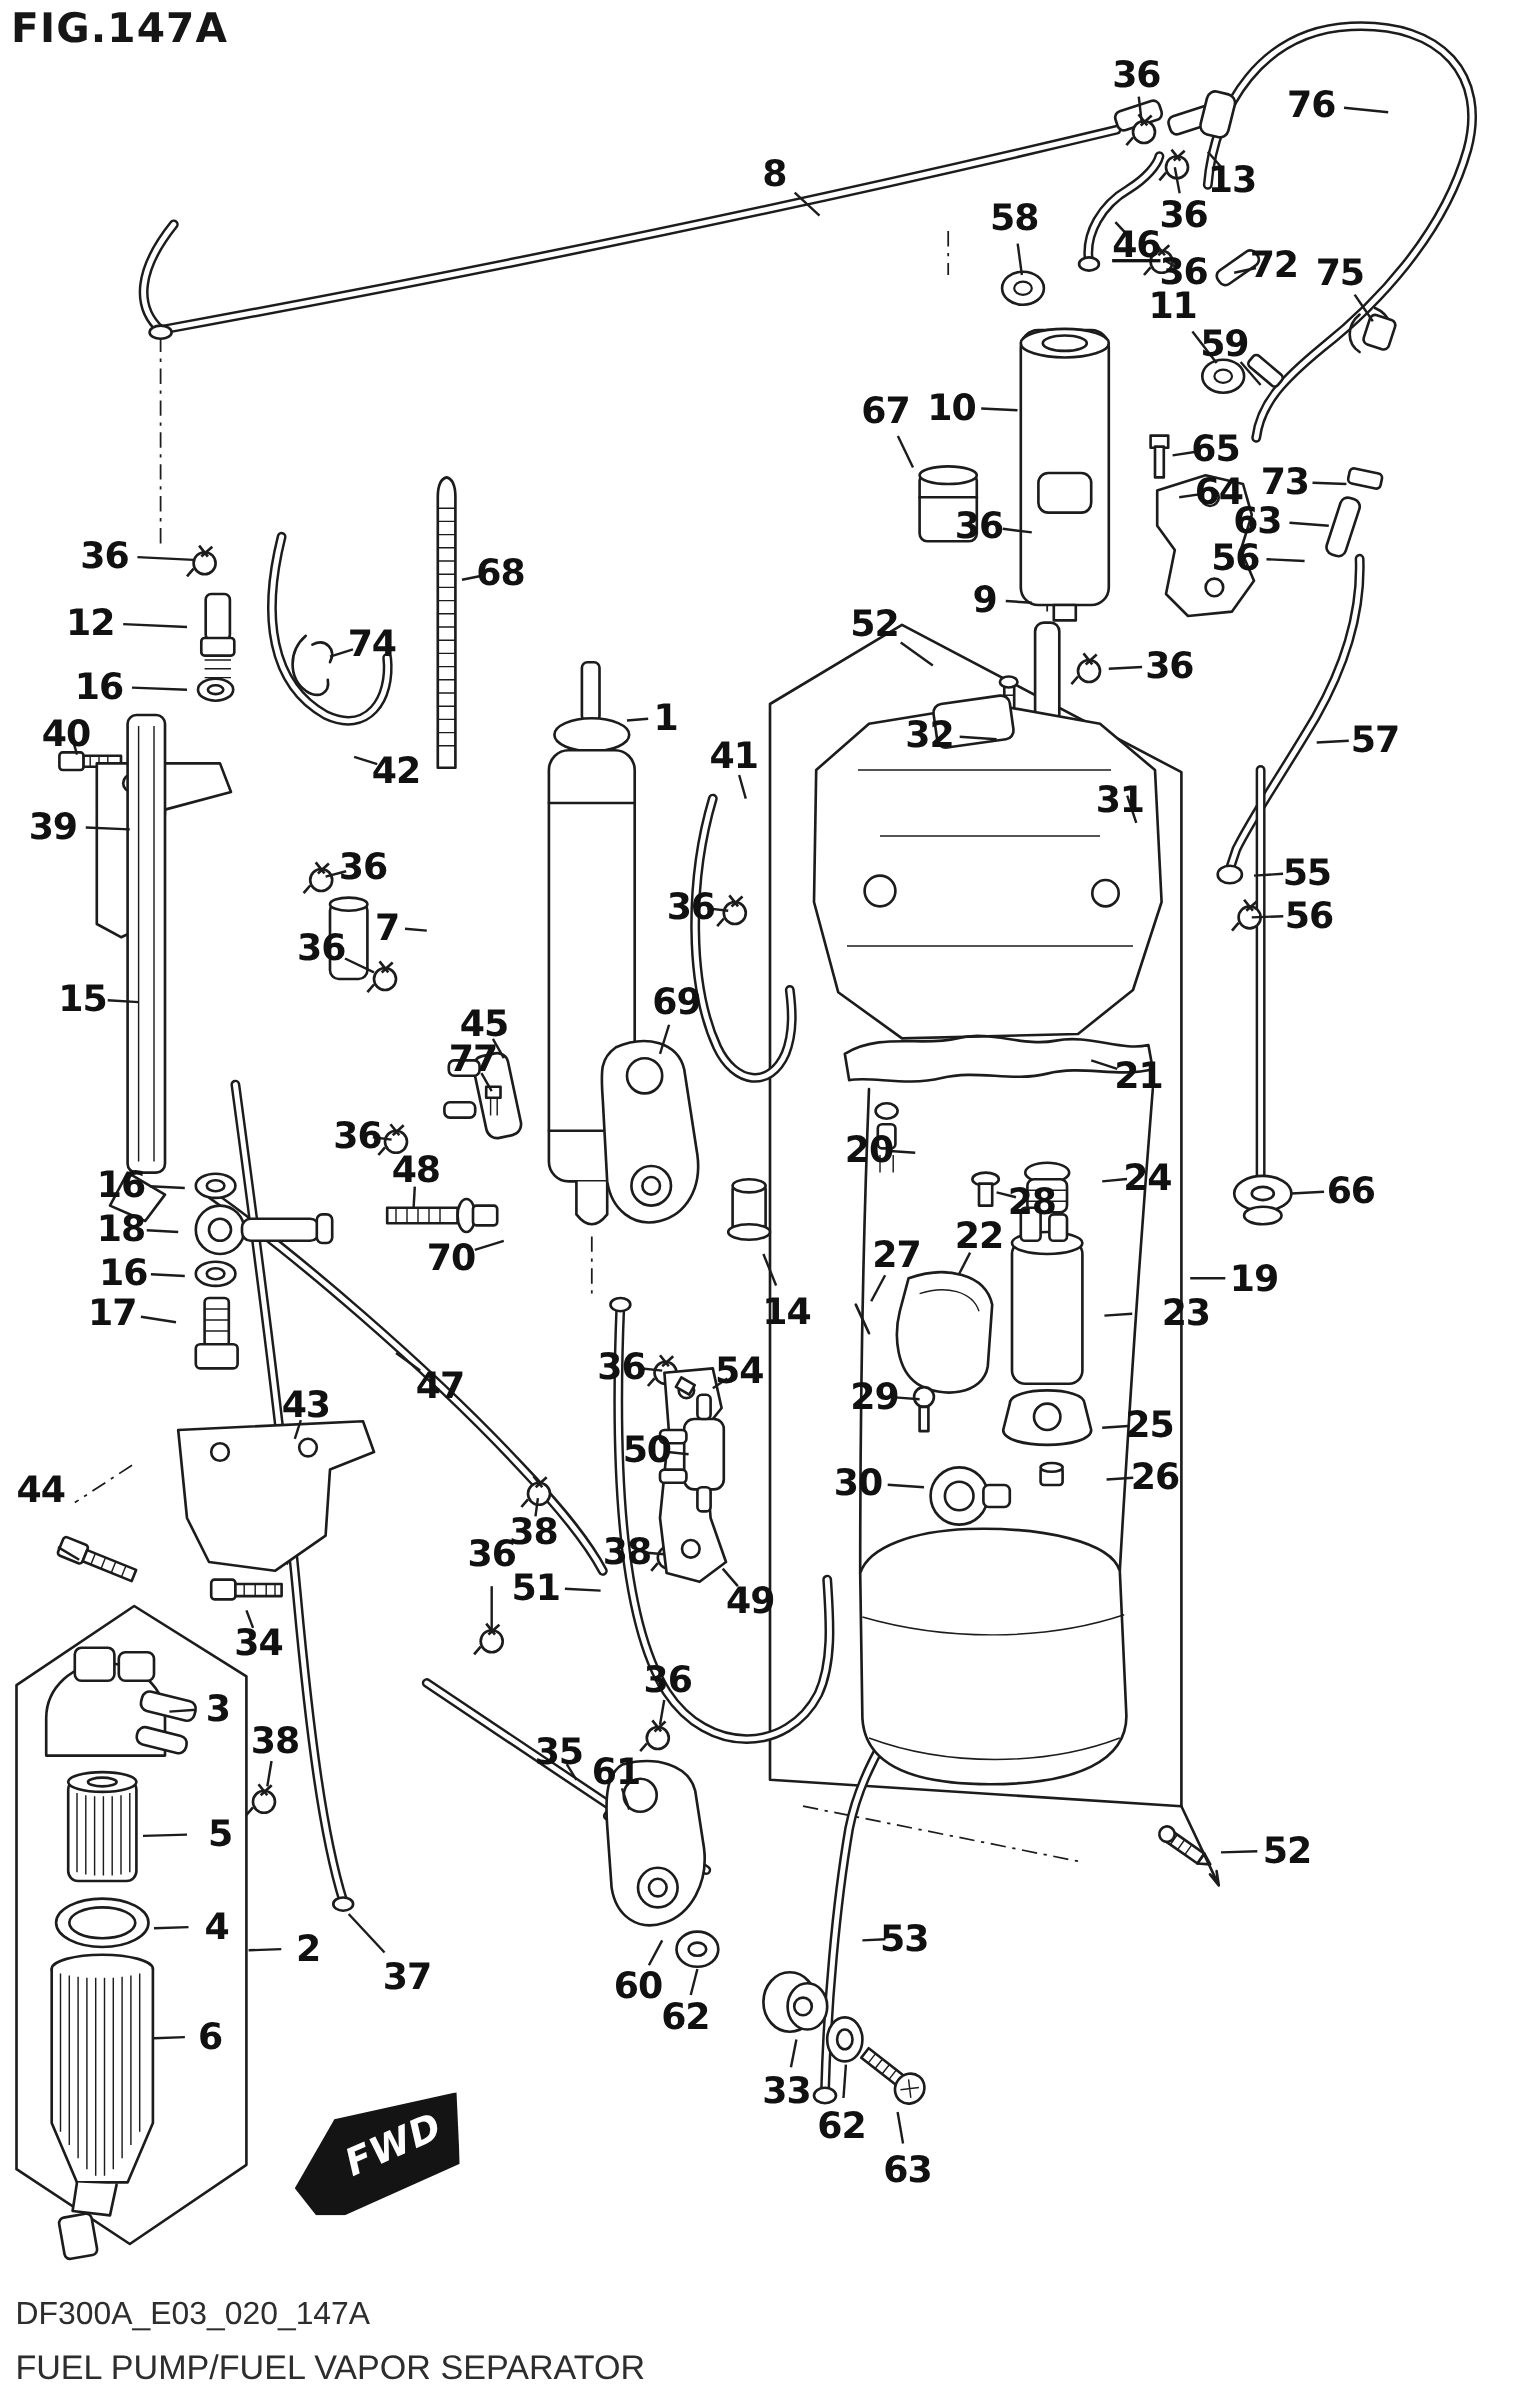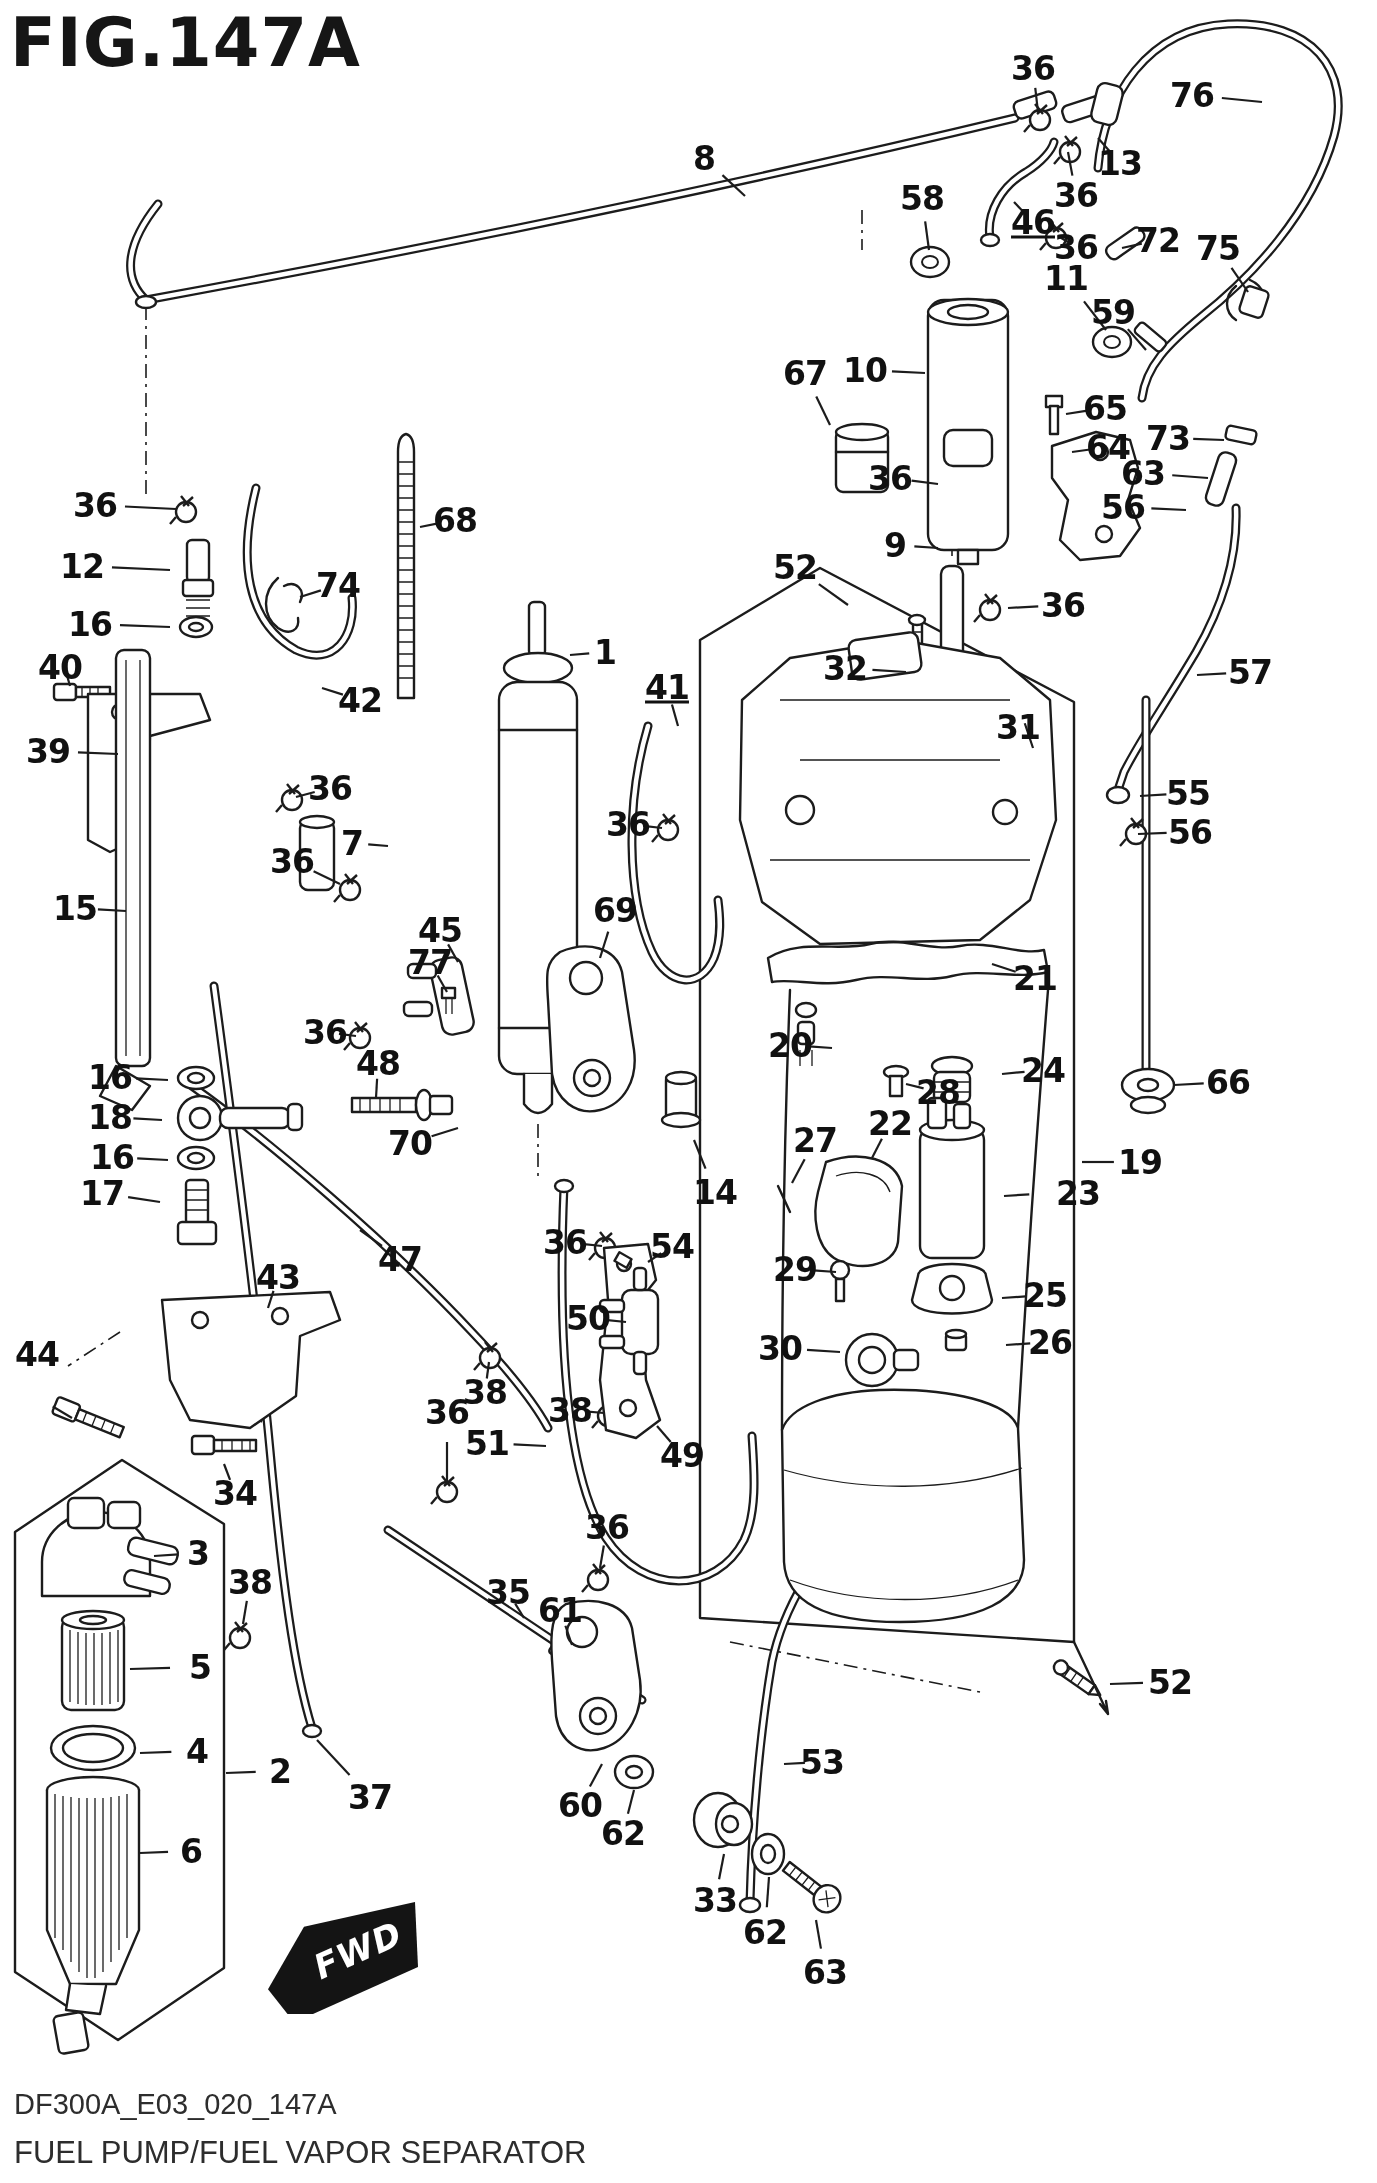--- a/index.html
+++ b/index.html
@@ -5,21 +5,21 @@
   html,body{margin:0;padding:0;background:#fff;}
   #page{position:relative;width:1377px;height:2183px;background:#fff;overflow:hidden;
         font-family:"DejaVu Sans","Liberation Sans",sans-serif;}
   #art{position:absolute;left:0;top:0;width:1377px;height:2183px;}
   .ln{stroke:#1c1c1c;stroke-width:2.4;fill:none;stroke-linecap:round;stroke-linejoin:round;}
   .fillw{fill:#fff;}
   .hose{stroke:#1c1c1c;stroke-width:9;fill:none;stroke-linecap:round;}
   .hosecore{stroke:#fff;stroke-width:4.5;fill:none;stroke-linecap:round;}
   .dash{stroke:#1c1c1c;stroke-width:1.6;fill:none;stroke-dasharray:14 6 3 6;}
   .thin{stroke:#1c1c1c;stroke-width:1.3;fill:none;}
-  #title{position:absolute;left:10px;top:4px;font-size:67px;font-weight:800;letter-spacing:1px;color:#161616;}
+  #title{position:absolute;left:10px;top:4px;font-size:37px;font-weight:800;letter-spacing:1px;color:#161616;}
   .pn{position:absolute;transform:translate(-50%,-50%);font-size:33px;font-weight:800;color:#111;
       letter-spacing:-1px;white-space:nowrap;line-height:1;}
   #footer{position:absolute;left:14px;top:2088px;color:#2d2d2d;}
   #fcode{font-size:29px;font-family:"Liberation Sans",sans-serif;letter-spacing:0px;}
   #fcaption{font-size:31px;margin-top:14px;font-family:"Liberation Sans",sans-serif;}
   #fwd{position:absolute;left:268px;top:1902px;width:150px;height:112px;}
   #fwd .flag{position:absolute;left:0;top:0;width:150px;height:112px;background:#141414;
       clip-path:polygon(0% 78%, 24% 22%, 98% 0%, 100% 58%, 30% 100%, 13% 100%);}
   #fwd .txt{position:absolute;left:44px;top:28px;color:#fff;font-size:34px;font-weight:800;font-style:italic;
       transform:rotate(-24deg);letter-spacing:1px;}
@@ -506,21 +506,21 @@
       <div class="pn" style="left: 82px; top: 566px;">12</div>
       <div class="pn" style="left: 95px; top: 505px;">36</div>
       <div class="pn" style="left: 90px; top: 624px;">16</div>
       <div class="pn" style="left: 60px; top: 667px;">40</div>
       <div class="pn" style="left: 48px; top: 751px;">39</div>
       <div class="pn" style="left: 75px; top: 908px;">15</div>
       <div class="pn" style="left: 455px; top: 520px;">68</div>
       <div class="pn" style="left: 338px; top: 585px;">74</div>
       <div class="pn" style="left: 360px; top: 700px;">42</div>
       <div class="pn" style="left: 605px; top: 652px;">1</div>
-      <div class="pn" style="left: 667px; top: 687px; text-decoration: underline;">41</div>
+      <div class="pn" style="left: 667px; top: 687px;">41</div>
       <div class="pn" style="left: 37px; top: 1354px; text-align: right;">44</div>
       <div class="pn" style="left: 235px; top: 1493px;">34</div>
       <div class="pn" style="left: 198px; top: 1553px;">3</div>
       <div class="pn" style="left: 250px; top: 1582px;">38</div>
       <div class="pn" style="left: 200px; top: 1667px;">5</div>
       <div class="pn" style="left: 197px; top: 1751px;">4</div>
       <div class="pn" style="left: 280px; top: 1771px;">2</div>
       <div class="pn" style="left: 191px; top: 1851px;">6</div>
       <div class="pn" style="left: 370px; top: 1797px;">37</div>
       <div class="pn" style="left: 580px; top: 1805px;">60</div>

